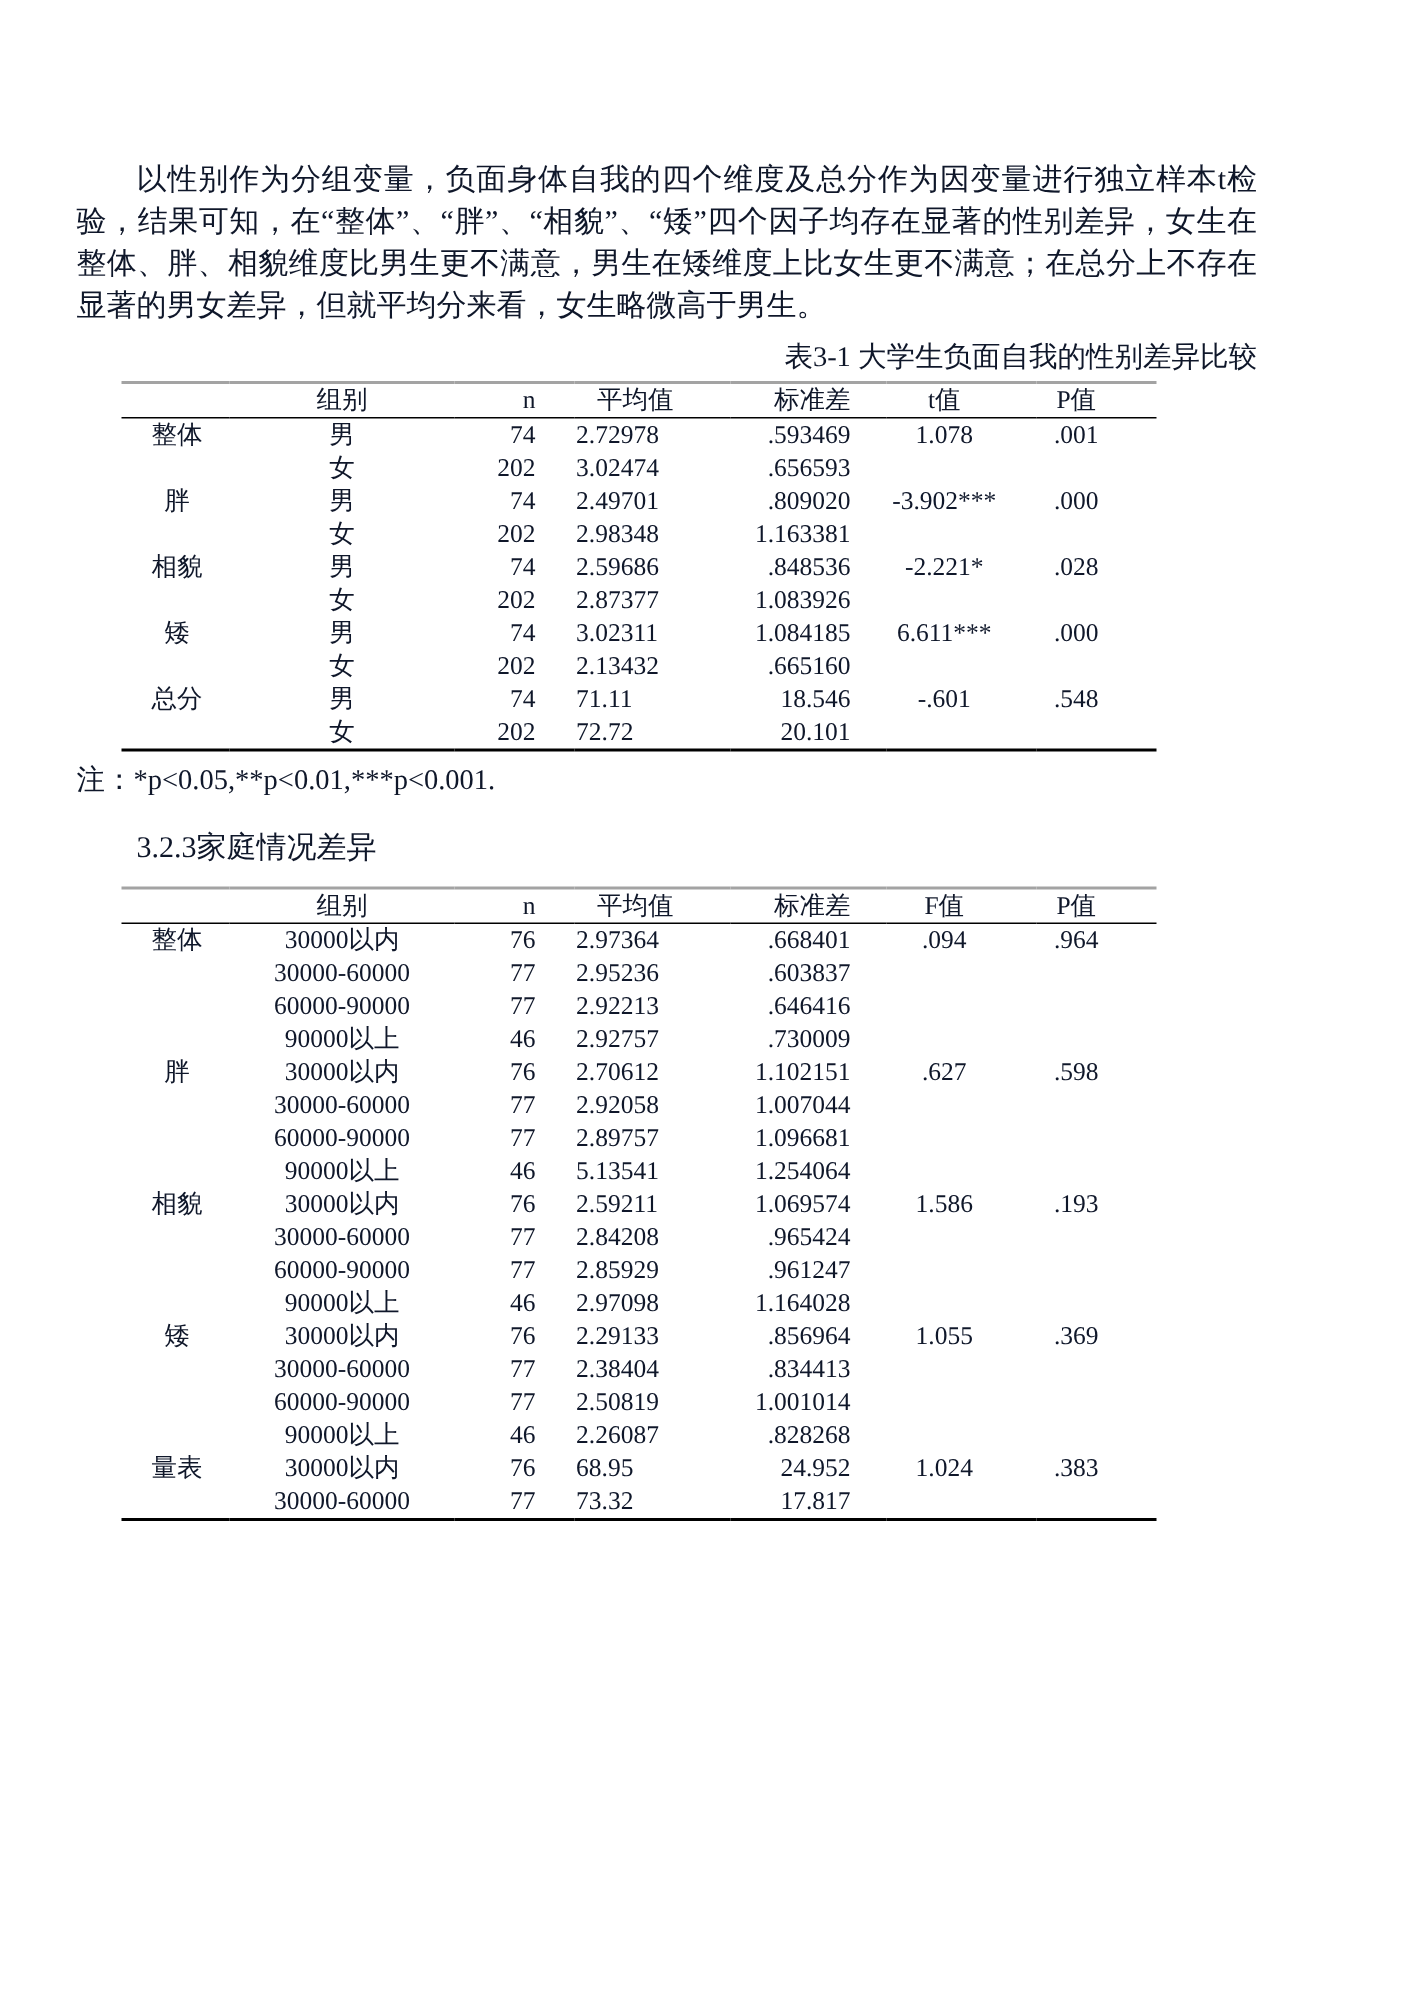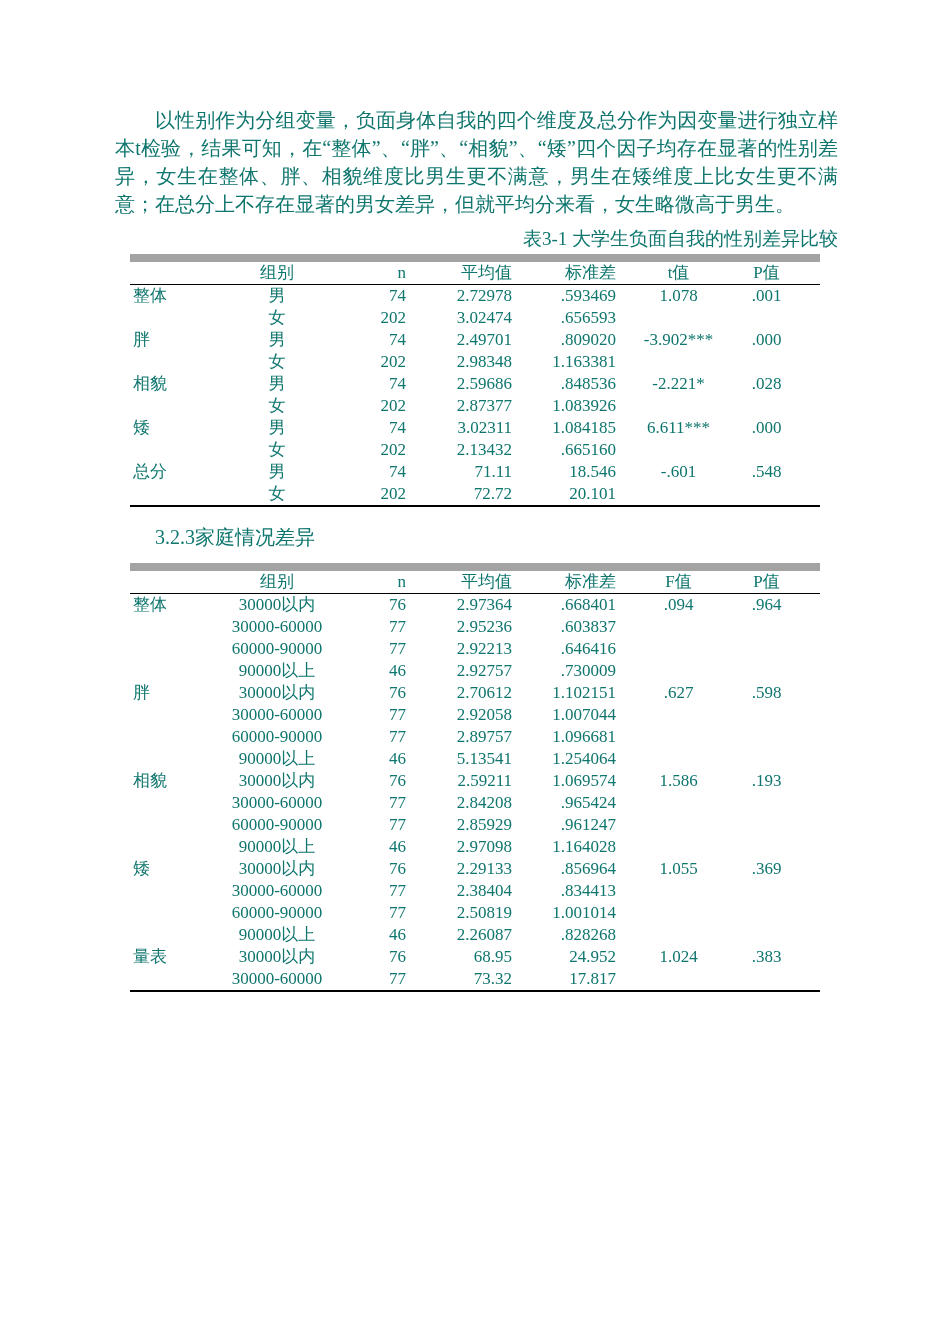--- a/index.html
+++ b/index.html
@@ -2,57 +2,57 @@
 <html><head>
 <meta charset="utf-8">
 <style>
   * { box-sizing: border-box; }
   html, body { margin: 0; padding: 0; background: #ffffff; }
   .page {
     position: relative;
     width: 950px;
     height: 1192px;
     background: #ffffff;
-    padding: 106px 112px 0 115px;
+    padding: 106px 112px 0 51px;
     font-family: "Liberation Serif", "DejaVu Serif", serif;
-    color: #0f766e;
+    color: #0f172a;
     overflow: hidden;
   }
   .para {
     margin: 0;
     font-size: 20px;
     line-height: 28px;
     text-align: justify;
     text-indent: 2em;
   }
   .caption {
     margin: 8px 0 2px 0;
     font-size: 19px;
     line-height: 26px;
     text-align: right;
   }
   table.stat {
     border-collapse: collapse;
-    margin-left: 15px;
+    margin-left: 30px;
     width: 690px;
-    border-top: 8px solid #a3a3a3;
+    border-top: 2px solid #a3a3a3;
     border-bottom: 2px solid #000;
     font-size: 17px;
   }
   table.stat thead tr { border-bottom: 1px solid #000; }
   table.stat th { font-weight: normal; }
   table.stat th, table.stat td {
     padding-top: 0; padding-bottom: 0;
     height: 22px; line-height: 22px;
     white-space: nowrap;
   }
-  .c0 { width: 72px;  text-align: left;  padding-left: 3px; }
+  .c0 { width: 72px;  text-align: center;  padding-left: 3px; }
   .c1 { width: 150px; text-align: center; }
   .c2 { width: 80px;  text-align: right; padding-right: 26px; }
-  .c3 { width: 104px; text-align: right; padding-right: 24px; }
+  .c3 { width: 104px; padding-right: 24px; }
   .c4 { width: 104px; text-align: right; padding-right: 24px; font-family: Liberation Serif, serif; }
   .c5 { width: 100px; text-align: center; padding-right: 24px; }
   .c6 { width: 80px;  text-align: center; padding-right: 28px; }
   .note {
     margin: 6px 0 0 0;
     font-size: 19px;
     line-height: 28px;
   }
   .section-heading {
     margin: 16px 0 12px 0;
@@ -169,20 +169,21 @@
           <td class="c1">女</td>
           <td class="c2">202</td>
           <td class="c3">72.72</td>
           <td class="c4">20.101</td>
           <td class="c5"></td>
           <td class="c6"></td>
         </tr>
       </tbody>
   </table>
 
+  <p class="note">注：*p&lt;0.05,**p&lt;0.01,***p&lt;0.001.</p>
 
   <p class="section-heading">3.2.3家庭情况差异</p>
 
 
 
   <table class="stat">
     <thead>
         <tr>
           <th class="c0"></th>
           <th class="c1">组别</th>

